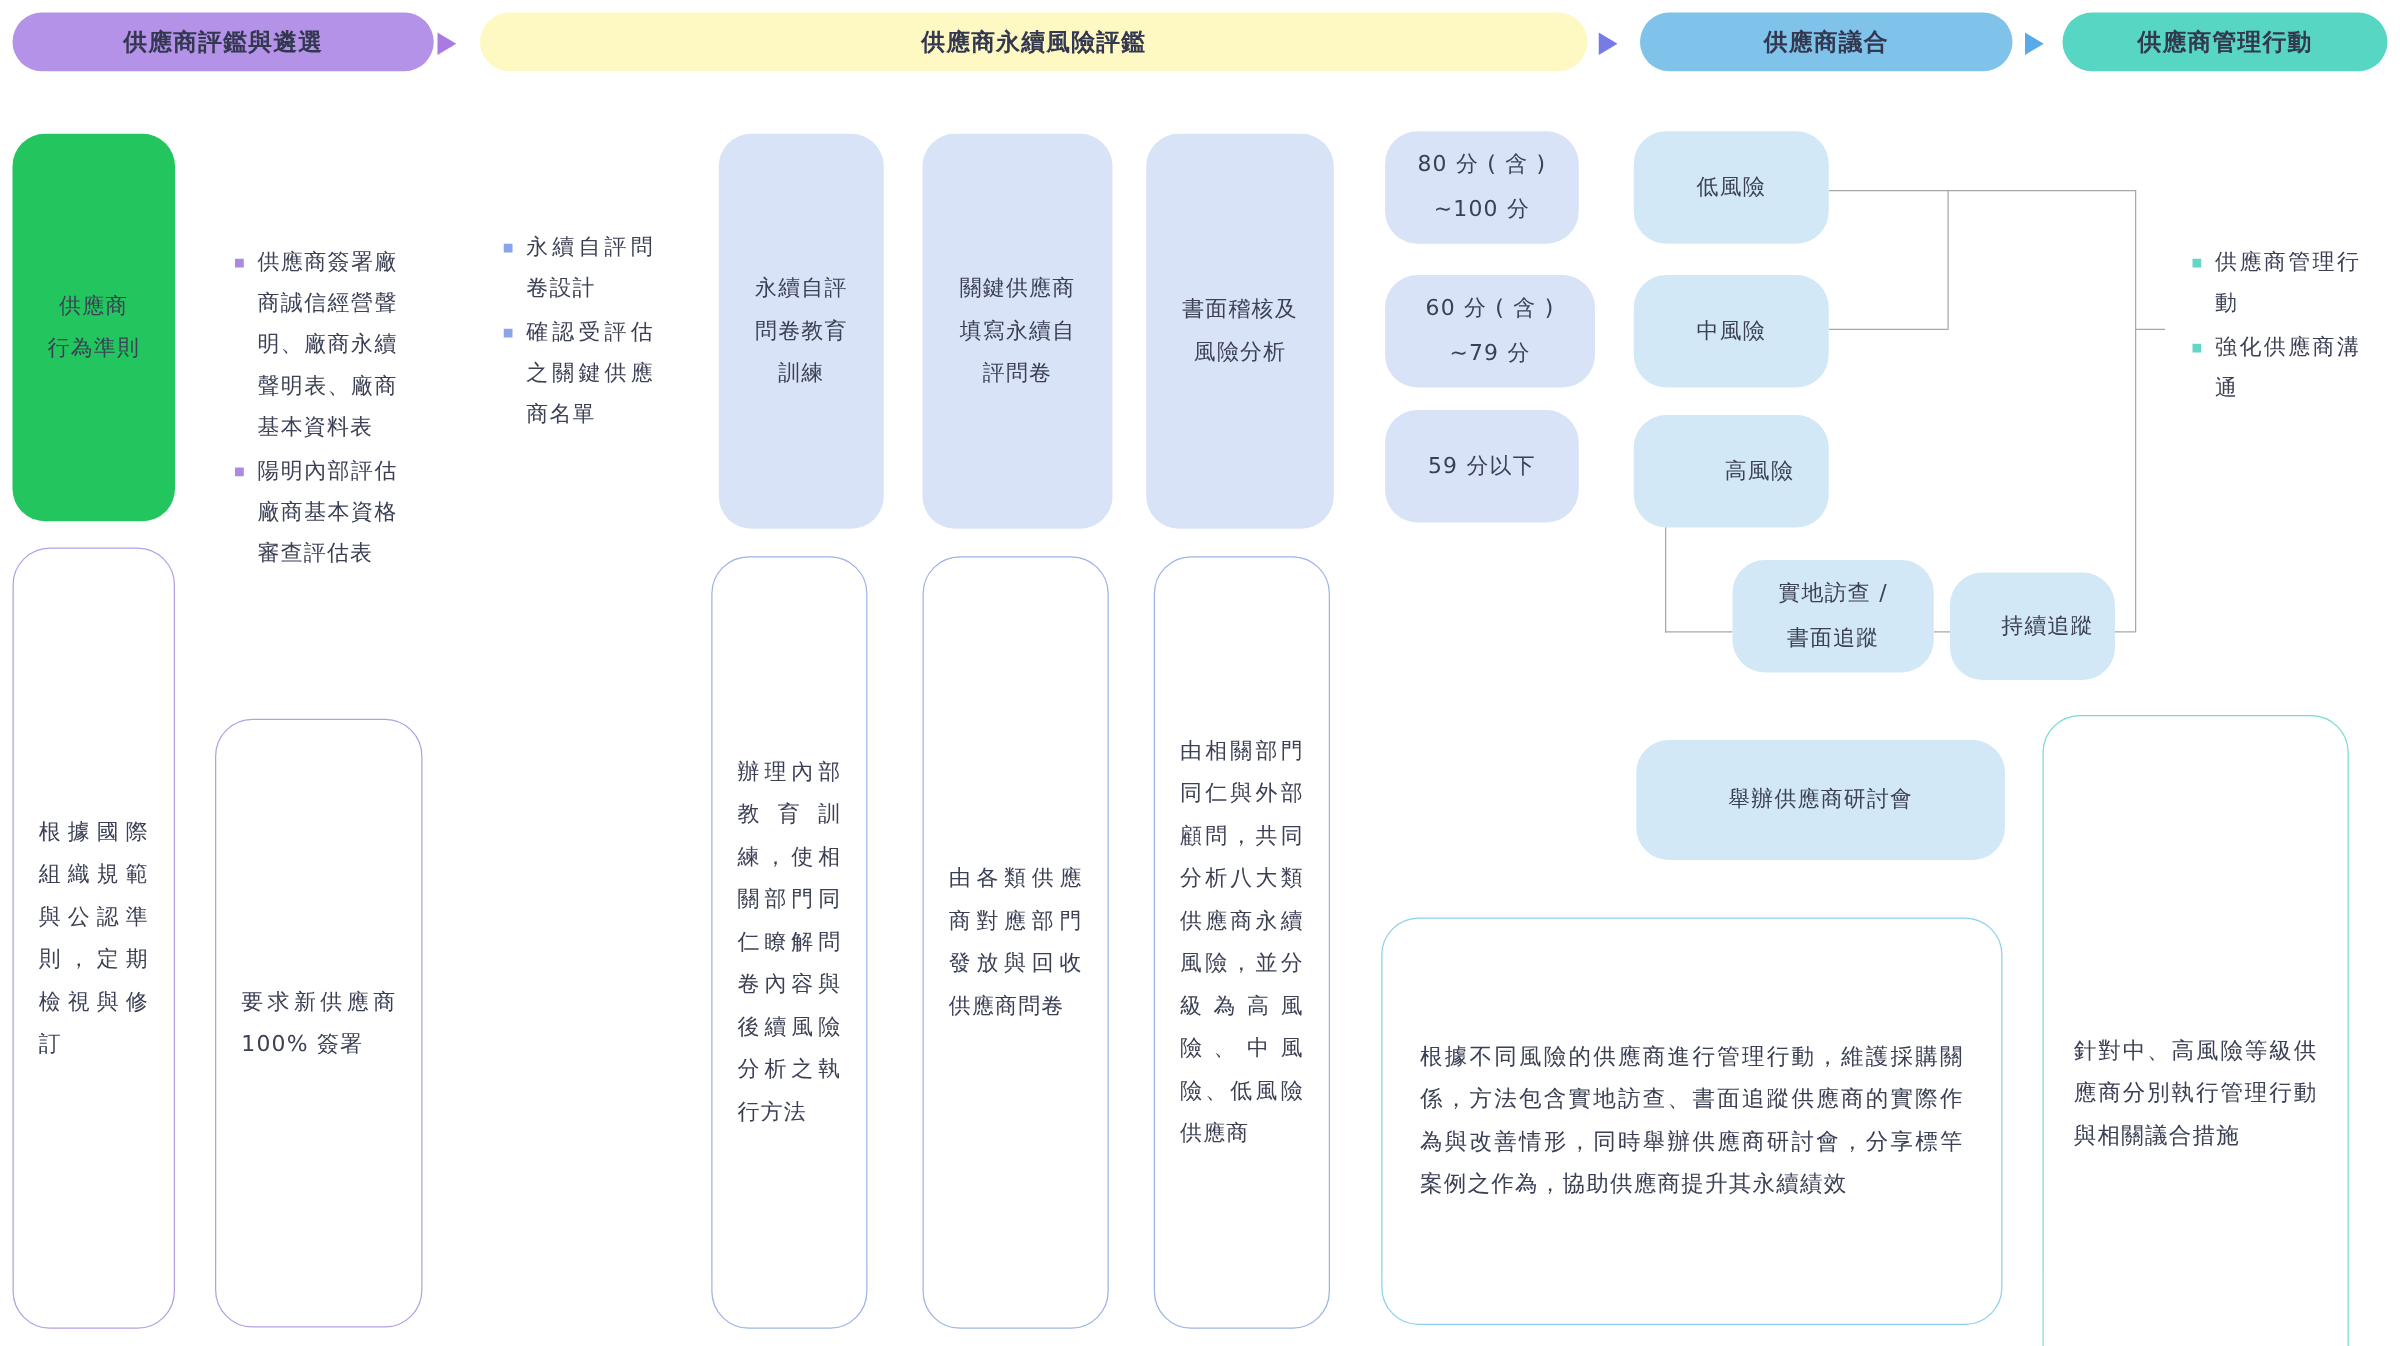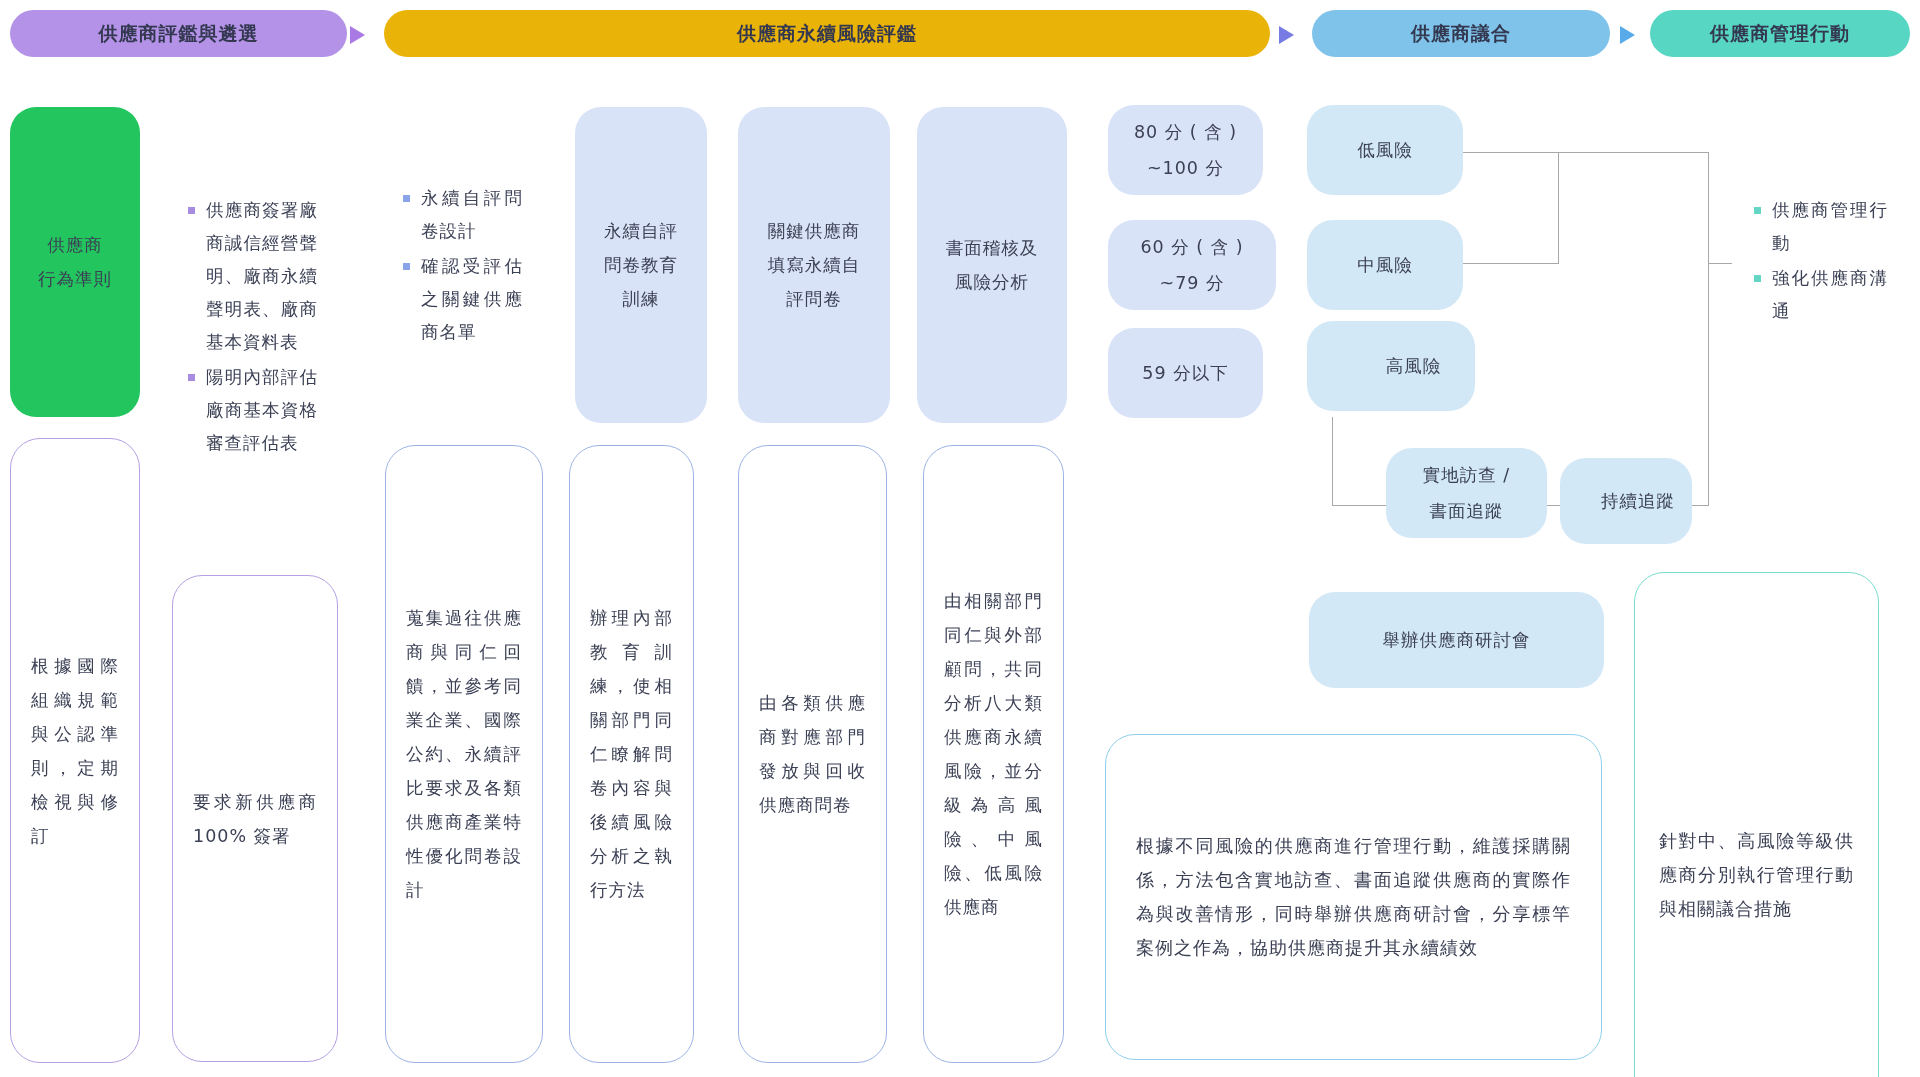--- a/index.html
+++ b/index.html
@@ -13,21 +13,21 @@
   }
   .abs{position:absolute;box-sizing:border-box;}
   
   .pill{
     border-radius:24px;height:47px;
     display:flex;align-items:center;justify-content:center;
     font-size:19px;font-weight:bold;color:#333850;
     letter-spacing:1px;
   }
   .pill-1{background:#b392e8;}
-  .pill-2{background:#eab308;}
+  .pill-2{background:#fef9c3;}
   .pill-3{background:#7fc3ea;}
   .pill-4{background:#57d6c4;}
   
   .tri{width:0;height:0;border-top:9px solid transparent;border-bottom:9px solid transparent;}
   .tri-1{border-left:15px solid #a97ae3;}
   .tri-2{border-left:15px solid #767ce3;}
   .tri-3{border-left:15px solid #58aae8;}
   
   .fbox{
     border-radius:26px;
@@ -118,23 +118,20 @@
       <div class="bullet-item">
         <span class="bullet-sq sq-blue"></span>
         <span class="bullet-text">永續自評問卷設計</span>
       </div>
       <div class="bullet-item">
         <span class="bullet-sq sq-blue"></span>
         <span class="bullet-text">確認受評估之關鍵供應商名單</span>
       </div>
     </div>
   </div>
-  <div class="abs obox border-blue" style="left:385px;top:445px;width:158px;height:618px;">
-    <div class="inner">蒐集過往供應商與同仁回饋，並參考同業企業、國際公約、永續評比要求及各類供應商產業特性優化問卷設計</div>
-  </div>
 
   <div class="abs fbox fill-blue preline" style="left:575px;top:107px;width:132px;height:316px;">永續自評
 問卷教育
 訓練</div>
   <div class="abs obox border-blue" style="left:569px;top:445px;width:125px;height:618px;">
     <div class="inner">辦理內部教育訓練，使相關部門同仁瞭解問卷內容與後續風險分析之執行方法</div>
   </div>
 
   <div class="abs fbox fill-blue preline" style="left:738px;top:107px;width:152px;height:316px;">關鍵供應商
 填寫永續自
@@ -150,21 +147,21 @@
   </div>
 
   <div class="abs fbox fill-blue preline" style="left:1108px;top:105px;width:155px;height:90px;line-height:36px;">80 分 ( 含 )
 ~100 分</div>
   <div class="abs fbox fill-blue preline" style="left:1108px;top:220px;width:168px;height:90px;line-height:36px;">60 分 ( 含 )
 ~79 分</div>
   <div class="abs fbox fill-blue preline" style="left:1108px;top:328px;width:155px;height:90px;line-height:36px;">59 分以下</div>
 
   <div class="abs fbox fill-sky" style="left:1307px;top:105px;width:156px;height:90px;">低風險</div>
   <div class="abs fbox fill-sky" style="left:1307px;top:220px;width:156px;height:90px;">中風險</div>
-  <div class="abs fbox fill-sky" style="left:1307px;top:321px;width:168px;height:90px;padding-left:45px;">高風險</div>
+  <div class="abs fbox fill-sky" style="left:1307px;top:332px;width:156px;height:90px;padding-left:45px;">高風險</div>
 
   <div class="abs fbox fill-sky preline" style="left:1386px;top:448px;width:161px;height:90px;line-height:36px;">實地訪查 /
 書面追蹤</div>
   <div class="abs fbox fill-sky" style="left:1560px;top:458px;width:132px;height:86px;padding-left:24px;">持續追蹤</div>
   <div class="abs fbox fill-sky" style="left:1309px;top:592px;width:295px;height:96px;">舉辦供應商研討會</div>
   <div class="abs obox border-sky bigtext" style="left:1105px;top:734px;width:497px;height:326px;">
     <div class="inner">根據不同風險的供應商進行管理行動，維護採購關係，方法包含實地訪查、書面追蹤供應商的實際作為與改善情形，同時舉辦供應商研討會，分享標竿案例之作為，協助供應商提升其永續績效</div>
   </div>
 
   <div class="abs obox fill-mint" style="left:1732px;top:102px;width:176px;height:318px;border:none;border-radius:26px;">

